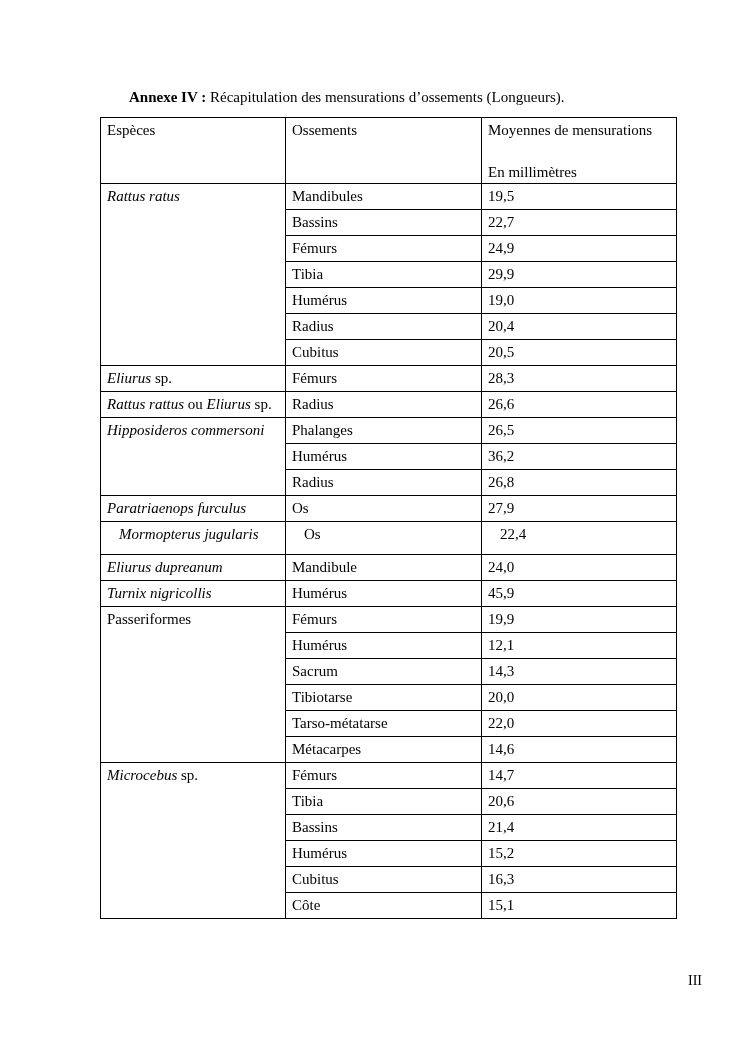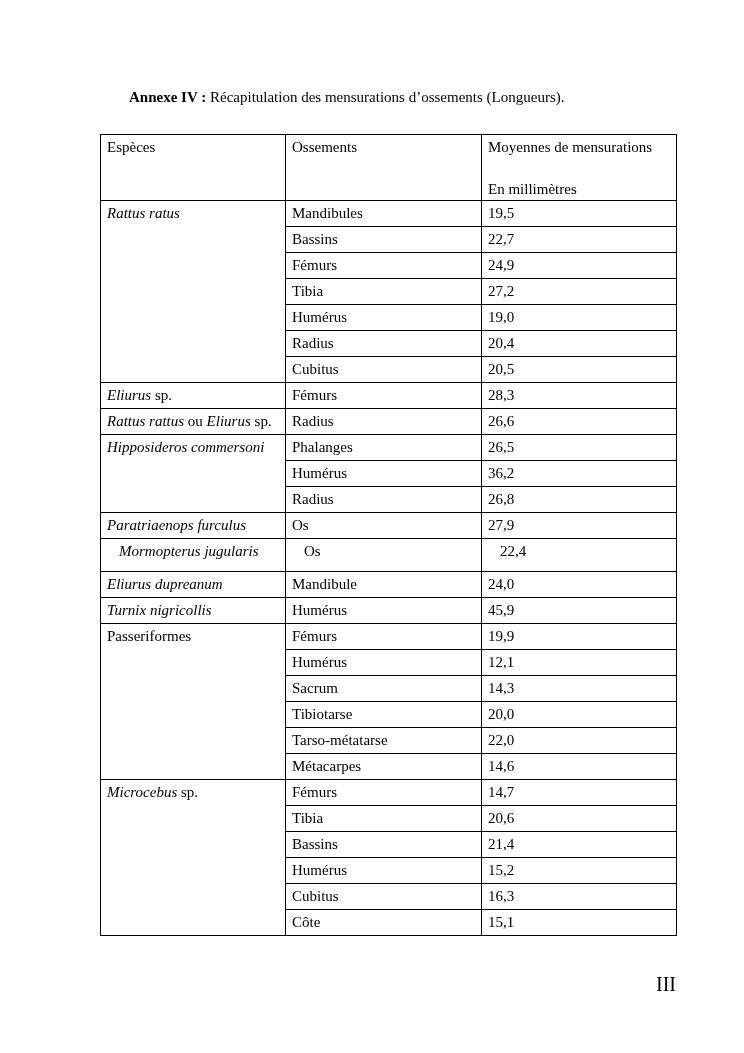--- a/index.html
+++ b/index.html
@@ -14,21 +14,21 @@
   .title {
     position: absolute;
     left: 129px; top: 89px;
     margin: 0;
     font-size: 15px;
     white-space: nowrap;
   }
   .title b { font-weight: bold; }
   table.meas {
     position: absolute;
-    left: 100px; top: 134px;
+    left: 100px; top: 117px;
     width: 576px;
     border-collapse: collapse;
     table-layout: fixed;
   }
   col.c1 { width: 185px; }
   col.c2 { width: 196px; }
   col.c3 { width: 195px; }
   th, td {
     border: 1px solid #000000;
     font-size: 15px;
@@ -38,22 +38,22 @@
     padding: 4px 6px 2px 6px;
     overflow: hidden;
   }
   th { height: 44px; }
   td { height: 19px; }
   tr.tall td { height: 26px; padding-left: 18px; }
   .hdr2 { margin-top: 25px; }
   td.species i { font-style: italic; text-align: center; }
   .pagenum {
     position: absolute;
-    left: 656px; top: 973px;
-    font-size: 20px;
+    left: 688px; top: 973px;
+    font-size: 14px;
   }
 </style>
 </head>
 <body>
 
 <div>
 
   <p class="title"><b>Annexe IV :</b><span> Récapitulation des mensurations d’ossements (Longueurs).</span></p>
 
   <table class="meas">
@@ -81,21 +81,21 @@
         <tr>
           <td>Bassins</td>
           <td>22,7</td>
         </tr>
         <tr>
           <td>Fémurs</td>
           <td>24,9</td>
         </tr>
         <tr>
           <td>Tibia</td>
-          <td>27,2</td>
+          <td>29,9</td>
         </tr>
         <tr>
           <td>Humérus</td>
           <td>19,0</td>
         </tr>
         <tr>
           <td>Radius</td>
           <td>20,4</td>
         </tr>
         <tr>

